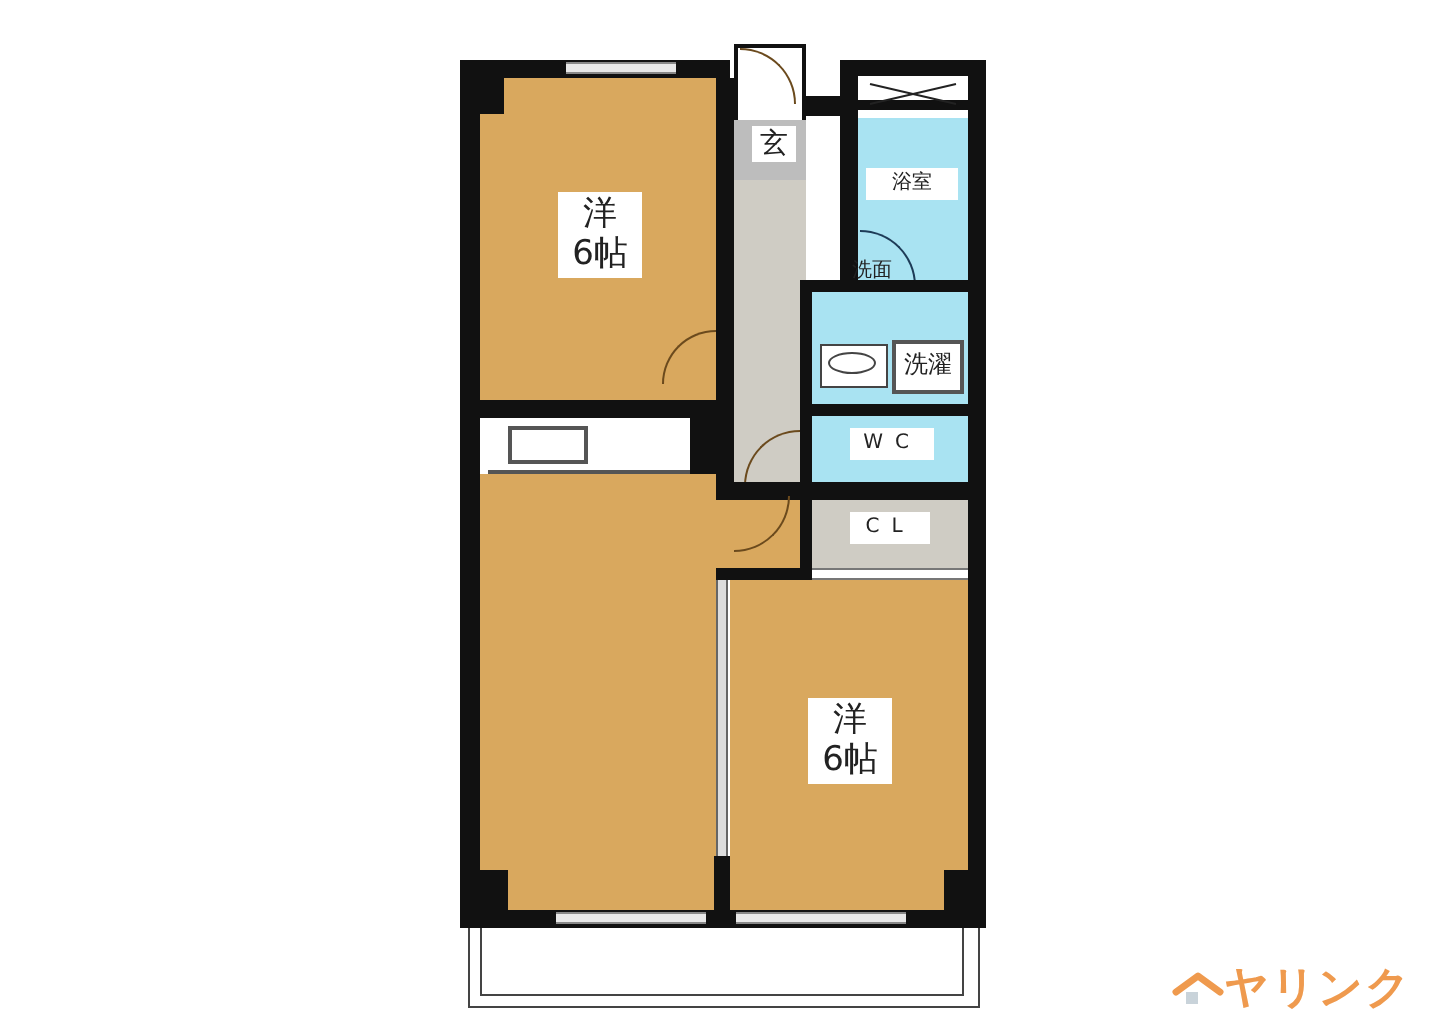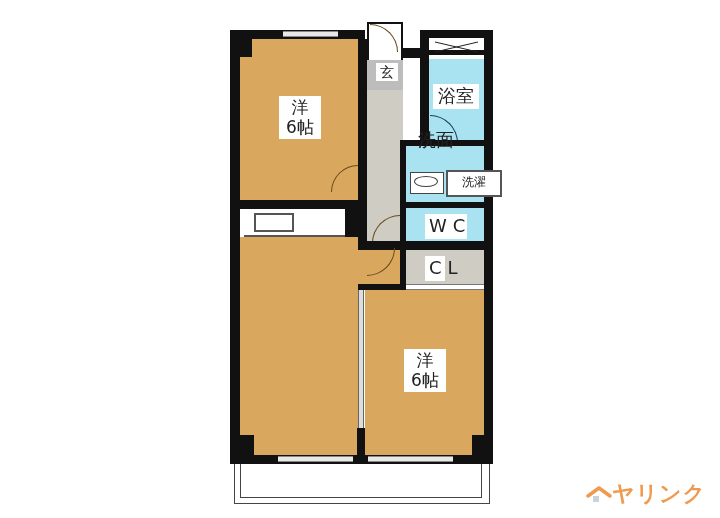--- a/index.html
+++ b/index.html
@@ -4,21 +4,21 @@
 <style>
   html, body { margin: 0; padding: 0; }
   body { width: 720px; height: 518px; background: #ffffff; position: relative; overflow: hidden; font-family: "DejaVu Sans", sans-serif; }
   .abs { position: absolute; box-sizing: border-box; }
   .wall { background: #111111; }
   .wood { background: #d9a85e; }
   .water { background: #a9e3f2; }
   .floor-gray { background: #cfccc4; }
   .entry-gray { background: #bdbdbd; }
   .label { background: #ffffff; color: #222; text-align: center; line-height: 1.15; font-size: 17px; padding: 2px 4px; }
-  .label-sm { font-size: 18px; }
+  .label-sm { font-size: 10px; }
   .window { background: #e8e8e8; border-top: 1px solid #888; border-bottom: 1px solid #888; }
   .door-arc { border: 1.6px solid #6b4a1d; }
   .logo { color: #ef9a4e; font-size: 22px; font-weight: bold; letter-spacing: 1px; }
 </style>
 </head>
 <body>
 
 <div class="abs" style="left:0;top:0;width:720px;height:518px;">
 
   <div class="abs wall" style="left:230px;top:30px;width:10px;height:432px;"></div>
@@ -59,32 +59,32 @@
   <div class="abs water" style="left:429px;top:59px;width:55px;height:84px;"></div>
   <div class="abs label label-sm" style="left:433px;top:84px;width:46px;">浴室</div>
   <div class="abs door-arc" style="left:430px;top:115px;width:28px;height:28px;border-radius:0 28px 0 0;border-left:none;border-bottom:none;border-color:#1d3b57;"></div>
   <div class="abs wall" style="left:400px;top:140px;width:93px;height:6px;"></div>
 
   <div class="abs wall" style="left:400px;top:140px;width:6px;height:105px;"></div>
   <div class="abs water" style="left:406px;top:146px;width:78px;height:56px;"></div>
   <div class="abs label label-sm" style="left:416px;top:130px;width:40px;padding:0 2px;background:transparent;">洗面</div>
   <div class="abs" style="left:410px;top:172px;width:34px;height:22px;background:#fff;border:1.5px solid #444;"></div>
   <div class="abs" style="left:414px;top:176px;width:24px;height:11px;border:1.5px solid #444;border-radius:50%;"></div>
-  <div class="abs label" style="left:446px;top:170px;width:56px;height:27px;border:2px solid #555;font-size:12px;padding:4px 0;">
+  <div class="abs label" style="left:446px;top:170px;width:36px;height:27px;border:2px solid #555;font-size:12px;padding:4px 0;">
     <span>洗濯</span>
   </div>
   <div class="abs wall" style="left:400px;top:202px;width:93px;height:6px;"></div>
 
   <div class="abs water" style="left:406px;top:208px;width:78px;height:33px;"></div>
   <div class="abs label label-sm" style="left:425px;top:214px;width:42px;letter-spacing:6px;">WC</div>
   <div class="abs door-arc" style="left:372px;top:215px;width:28px;height:28px;border-radius:28px 0 0 0;border-right:none;border-bottom:none;"></div>
   <div class="abs wall" style="left:367px;top:241px;width:126px;height:9px;"></div>
 
   <div class="abs floor-gray" style="left:406px;top:250px;width:78px;height:34px;"></div>
-  <div class="abs label label-sm" style="left:425px;top:256px;width:20px;letter-spacing:6px;">CL</div>
+  <div class="abs label label-sm" style="left:425px;top:256px;width:40px;letter-spacing:6px;">CL</div>
   <div class="abs wall" style="left:400px;top:245px;width:6px;height:45px;"></div>
   <div class="abs" style="left:406px;top:284px;width:78px;height:6px;background:#fff;border-top:1px solid #777;border-bottom:1px solid #777;"></div>
 
   <div class="abs wood" style="left:240px;top:237px;width:118px;height:218px;"></div>
   <div class="abs wood" style="left:358px;top:250px;width:42px;height:34px;"></div>
   <div class="abs door-arc" style="left:367px;top:248px;width:28px;height:28px;border-radius:0 0 28px 0;border-left:none;border-top:none;"></div>
   <div class="abs wall" style="left:240px;top:435px;width:14px;height:20px;"></div>
 
   <div class="abs wall" style="left:358px;top:284px;width:48px;height:6px;"></div>
   <div class="abs" style="left:358px;top:290px;width:6px;height:140px;background:#ddd;border-left:1px solid #666;border-right:1px solid #666;"></div>

